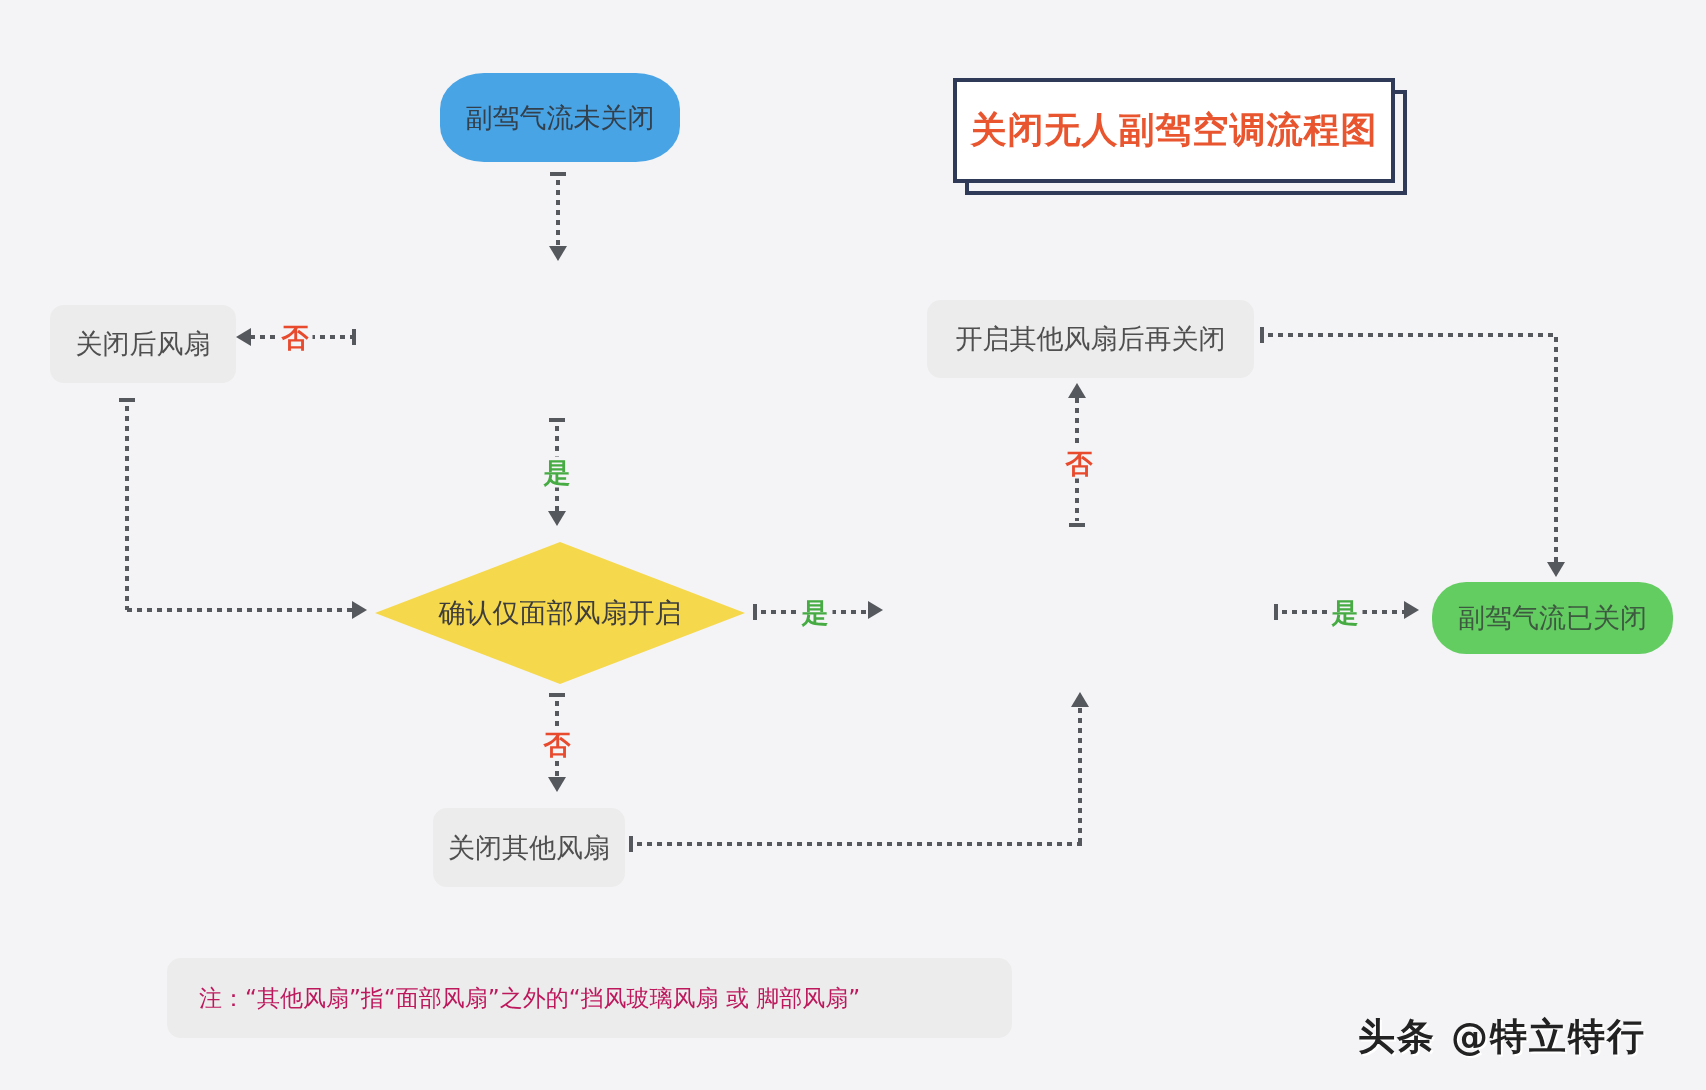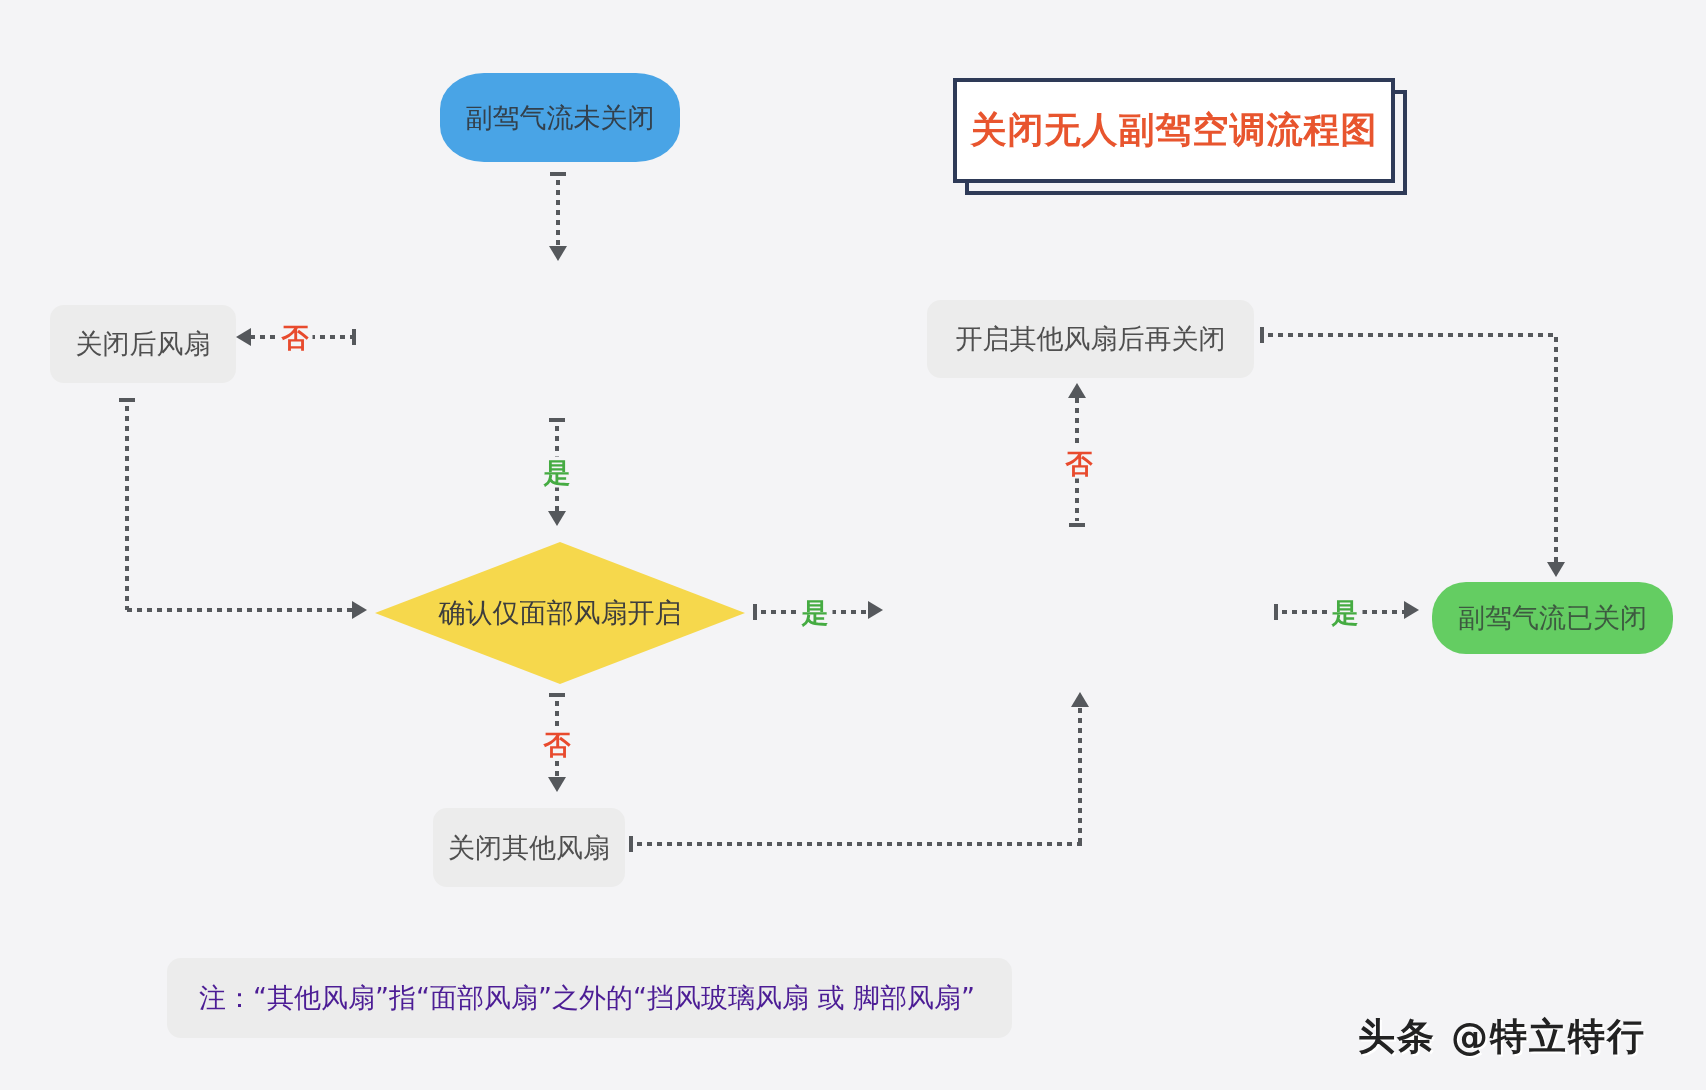--- a/index.html
+++ b/index.html
@@ -42,21 +42,21 @@
   .ar.d{border-left:9px solid transparent;border-right:9px solid transparent;border-top:15px solid #55585c;}
   .lbl{
     position:absolute;font-size:27px;font-weight:bold;line-height:1;
     background:#f4f4f6;padding:2px 4px;transform:translate(-50%,-50%);
   }
   .lbl.yes{color:#45ab42;}
   .lbl.no{color:#e84a2d;}
   
   .note{
     position:absolute;background:#ececec;border-radius:14px;
-    display:flex;align-items:center;font-size:27px;color:#4c1d95;padding:0 32px;
+    display:flex;align-items:center;font-size:23px;color:#be185d;padding:0 32px;
   }
   .watermark{
     position:absolute;font-size:37px;font-weight:bold;color:#222222;
     text-shadow:2px 2px 0 #ffffff;letter-spacing:2px;white-space:nowrap;
   }
 </style>
 </head>
 <body>
 
 <div class="canvas">

